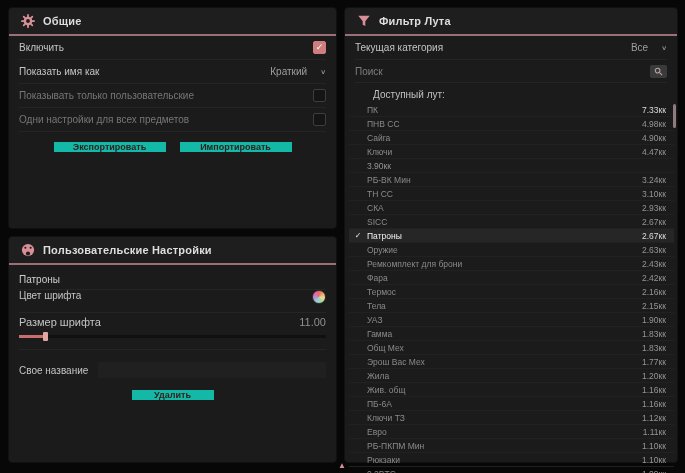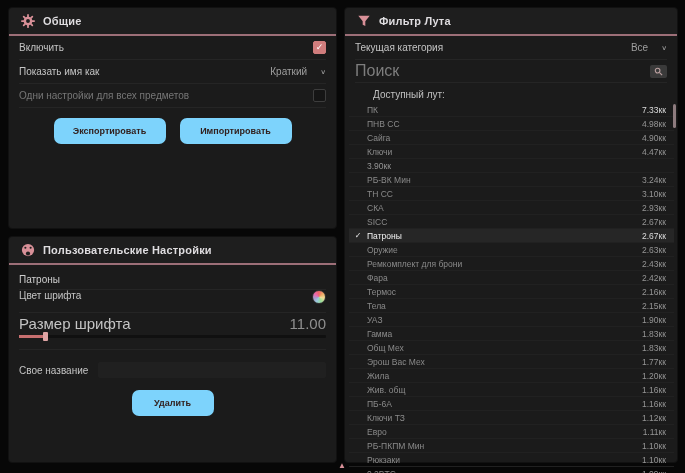--- a/index.html
+++ b/index.html
@@ -23,45 +23,45 @@
   .srow .lbl{white-space:nowrap}
   .srow.dim .lbl{color:#767676}
   .ctrl{display:flex;align-items:center;gap:13px;color:#9f9f9f}
   .chev{font-size:8px;color:#9f9f9f;transform:scaleY(.8)}
   .checkbox{width:11px;height:11px;border:1px solid #565656;border-radius:2px;background:#151515;
     display:flex;align-items:center;justify-content:center;font-size:9px;line-height:1;color:transparent}
   .checkbox.checked{background:#d07d7d;border-color:#d07d7d;color:#fff}
   .checkbox.dim{border-color:#3d3d3d}
 
   .btnrow{display:flex;justify-content:center;gap:14px;margin-top:10px}
-  .btn{background:#7dd3fc;color:#32211f;border:none;border-radius:7px;font-family:inherit;
-    font-size:9px;font-weight:bold;padding:8px 0;width:112px;cursor:pointer}
+  .btn{background:#14b8a6;color:#32211f;border:none;border-radius:0;font-family:inherit;
+    font-size:9px;font-weight:bold;padding:0 0;width:112px;cursor:pointer}
   .btn.small{width:82px}
 
   
   .cbody{padding:4px 10px 0}
   .itemname{font-size:10px;color:#cfcfcf;height:20px;display:flex;align-items:center;border-bottom:1px solid #252525}
   .crow{display:flex;align-items:flex-start;justify-content:space-between;height:22px;border-bottom:1px solid #252525;font-size:10px;color:#c4c4c4}
   .colorwheel{width:12px;height:12px;border-radius:50%;
     background:conic-gradient(#e66 , #ea6, #ed9, #9d9, #9cd, #a9c, #e6a, #e66);
     border:1px solid #333}
   .sliderrow{border-bottom:1px solid #252525;padding:3px 0 8px}
-  .sliderrow .top{display:flex;justify-content:space-between;font-size:15px;color:#c4c4c4;height:15px;align-items:center}
+  .sliderrow .top{display:flex;justify-content:space-between;font-size:11px;color:#c4c4c4;height:15px;align-items:flex-start}
   .sliderrow .val{color:#8f8f8f}
   .slider{position:relative;height:9px;margin-top:1px}
   .slider .track{position:absolute;left:0;right:0;top:3px;height:3px;background:#101010;border-radius:1px}
   .slider .fill{position:absolute;left:0;top:3px;height:3px;width:26px;background:#c76f6f}
   .slider .handle{position:absolute;left:24px;top:0;width:5px;height:9px;background:#e0a5a5;border-radius:1px}
   .namerow{display:flex;align-items:center;margin-top:10px;font-size:10px;color:#c4c4c4;height:20px}
   .textfield{flex:1;margin-left:10px;height:16px;background:#202020;border:none;border-radius:2px;
     color:#cccccc;font-family:inherit;font-size:10px;padding:0 5px}
 
   
   .searchrow{display:flex;align-items:center;height:22px;margin:0 10px;border-bottom:1px solid #252525}
-  .searchinput{flex:1;background:transparent;border:none;color:#bbb;font-family:inherit;font-size:16px;padding:0}
+  .searchinput{flex:1;background:transparent;border:none;color:#bbb;font-family:inherit;font-size:10px;padding:0}
   .searchinput::placeholder{color:#7d7d7d}
   .searchbtn{width:17px;height:13px;background:#3a3a3a;border-radius:2px;display:flex;align-items:center;justify-content:center;flex:0 0 auto}
   .listlabel{font-size:10px;color:#c0c0c0;padding:6px 28px 3px}
   .lootlist{position:relative;margin:0 3px 0 4px}
   .loot-row{display:flex;align-items:center;height:13px;border-bottom:1px solid #212121;font-size:8.5px;color:#8a8a8a;padding:0 8px 0 0}
   .loot-row .chk{width:18px;text-align:center;font-size:8px;color:transparent;flex:0 0 auto}
   .loot-row .nm{flex:1;overflow:hidden;white-space:nowrap}
   .loot-row .vl{flex:0 0 auto;color:#959595}
   .loot-row.selected{background:#262626;color:#f2f2f2}
   .loot-row.selected .chk{color:#e6e6e6}
@@ -93,20 +93,24 @@
     <span class="checkbox checked">✓</span>
   </div>
   <div class="srow">
     <span class="lbl">Показать имя как</span>
     <span class="ctrl">
       <span>Краткий</span>
       <span class="chev">∨</span>
     </span>
   </div>
   <div class="srow dim">
+    <span class="lbl">Показывать только пользовательские</span>
+    <span class="checkbox dim"></span>
+  </div>
+  <div class="srow dim">
     <span class="lbl">Одни настройки для всех предметов</span>
     <span class="checkbox dim"></span>
   </div>
   <div class="btnrow">
     <button class="btn">Экспортировать</button>
     <button class="btn">Импортировать</button>
   </div>
 </div>
 
 <div class="panel" id="panel-custom">

